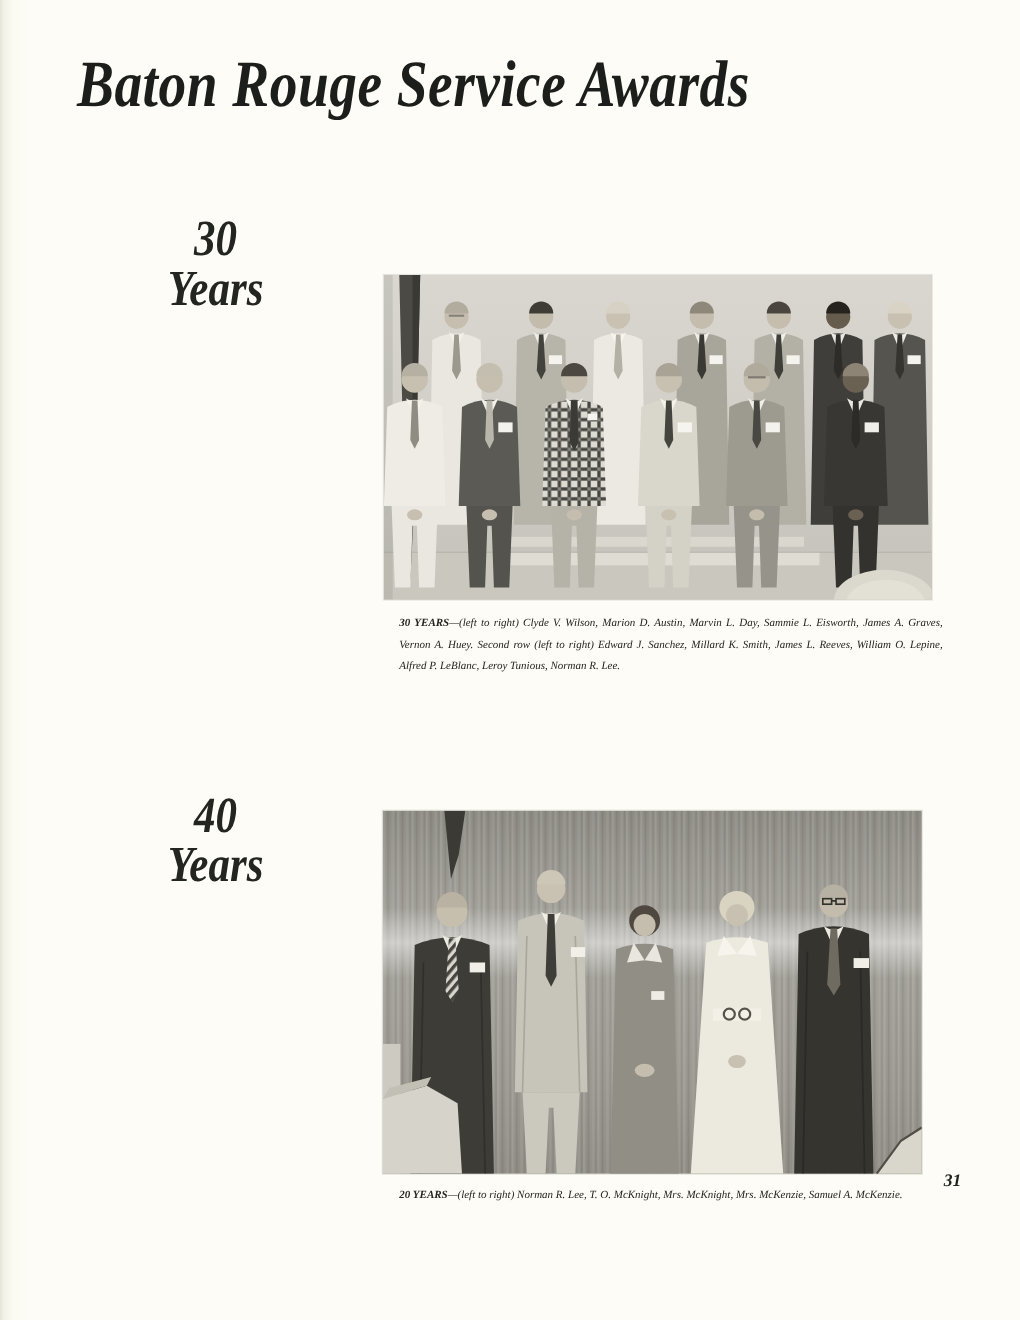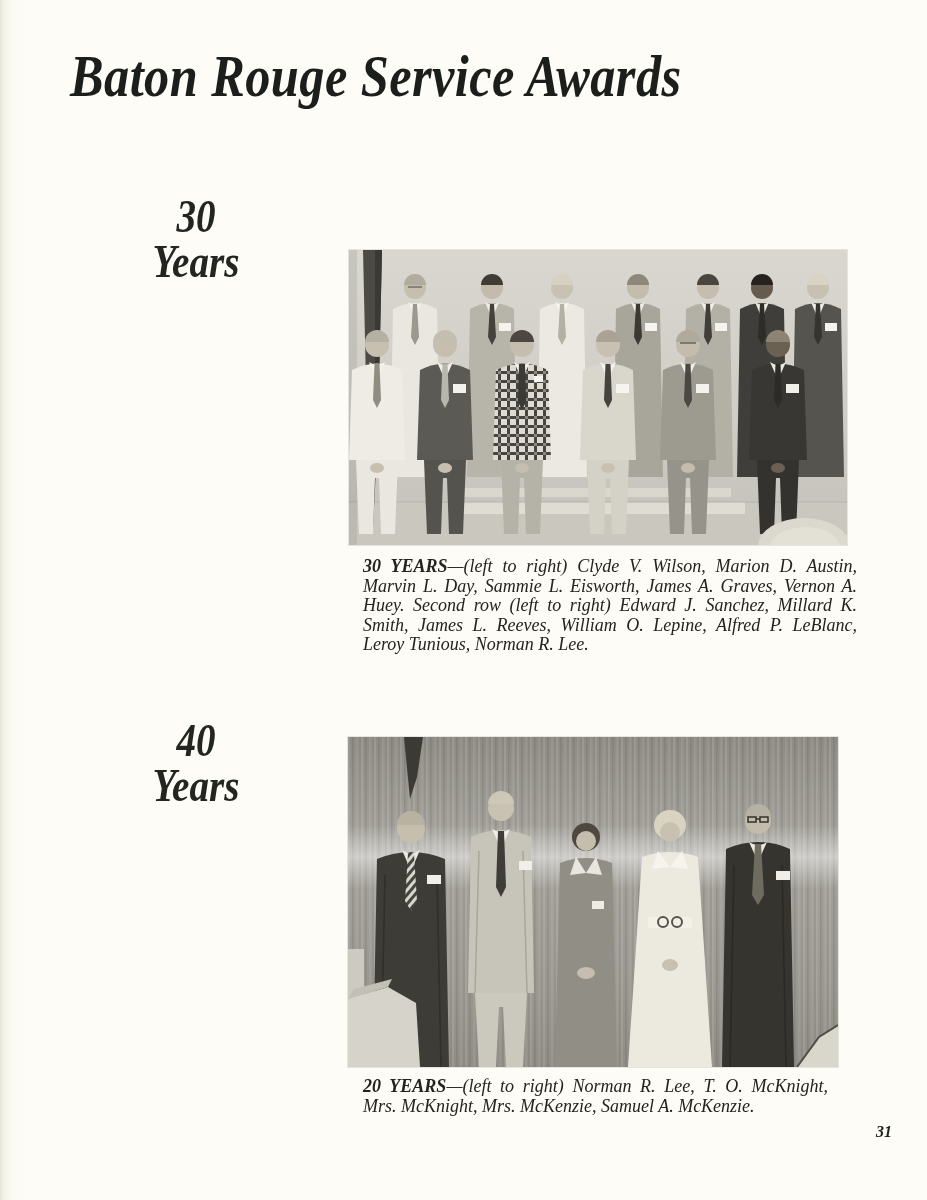--- a/index.html
+++ b/index.html
@@ -32,28 +32,28 @@
   .photo{
     position:absolute;background:#cbc9c1;
     box-shadow:0 0 0 1px rgba(60,60,50,.12);
   }
   .photo svg{display:block;width:100%;height:100%;}
   .photo-30{left:349px;top:250px;width:498px;height:295px;}
   .photo-40{left:348px;top:737px;width:490px;height:330px;}
   figure{margin:0;}
   .caption{
     position:absolute;
-    font-size:18px;line-height:19.5px;color:#24241f;
+    font-size:10px;line-height:19.5px;color:#24241f;
     text-align:justify;
   }
   .caption-30{left:363px;top:557px;width:494px;}
   .caption-40{left:363px;top:1077px;width:465px;}
   .caption-lead{font-weight:700;}
   .page-number{
-    position:absolute;left:858px;top:1123px;width:34px;text-align:right;
+    position:absolute;left:858px;top:1065px;width:34px;text-align:left;
     font-size:16px;font-weight:700;color:#1f211e;
   }
 </style>
 </head>
 <body>
 
 <div class="page">
 
   <h1 class="title">Baton Rouge Service Awards</h1>
 

